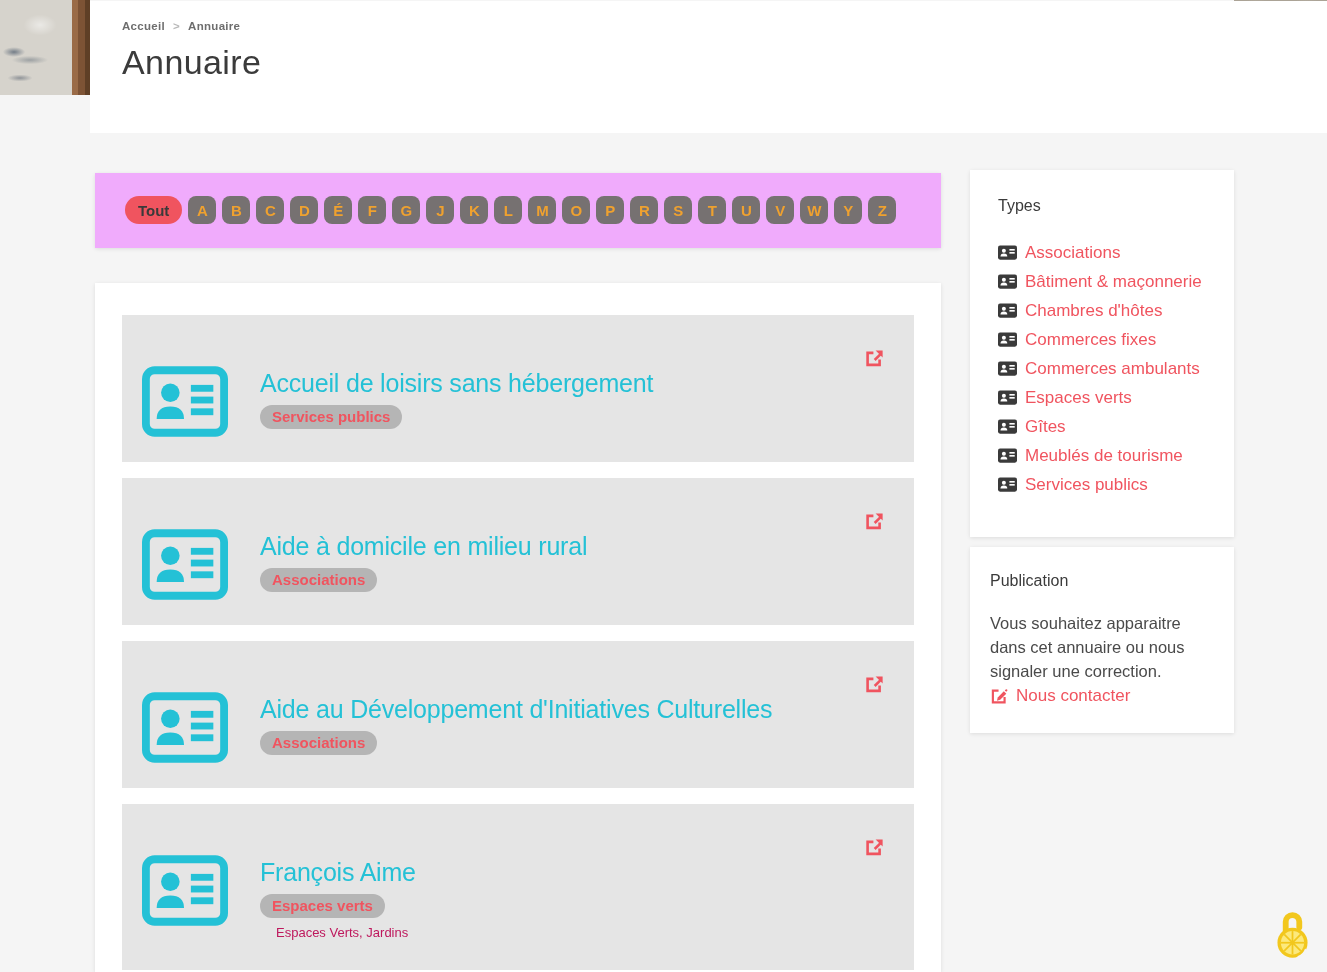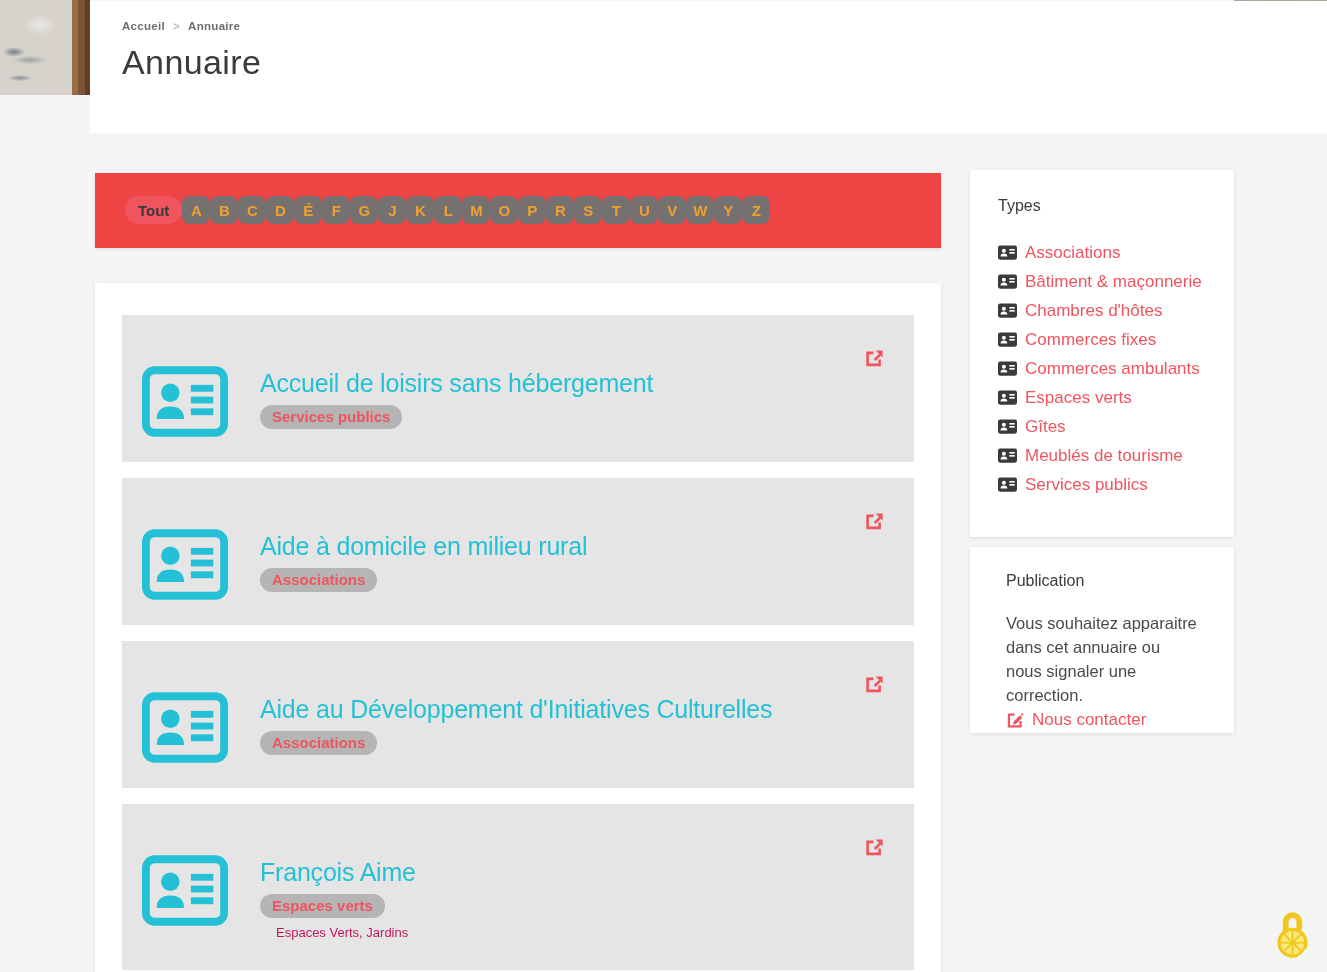--- a/index.html
+++ b/index.html
@@ -33,23 +33,23 @@
       #aba396;
   }
   
   .header-card { position:absolute; left:90px; top:1px; width:1316px; height:132px; background:#fff; padding:19px 0 0 32px; }
   .breadcrumb { font-size:11.5px; font-weight:bold; color:#6e6e6e; letter-spacing:.3px; }
   .breadcrumb .crumb-link { cursor:pointer; }
   .breadcrumb .sep { color:#b8b8b8; margin:0 8px; font-weight:bold; }
   .page-title { margin-top:11px; font-size:34px; color:#3b3b3b; font-weight:400; letter-spacing:.4px; }
   
   .alpha-card {
-    position:absolute; left:95px; top:173px; width:846px; height:75px; background:#ef4444;
+    position:absolute; left:95px; top:173px; width:846px; height:75px; background:#f0abfc;
     box-shadow:0 1px 4px rgba(0,0,0,.10);
-    padding:23px 0 16px 30px; display:flex; align-items:flex-start;
+    padding:23px 0 16px 30px; display:flex; gap:6px; align-items:flex-start;
   }
   .pill-all {
     height:28px; padding:0 13px; border-radius:14px; background:var(--accent-red);
     color:#3a3a3a; font-weight:bold; font-size:15px; display:flex; align-items:center; cursor:pointer;
   }
   .pill-letter {
     width:28px; height:28px; border-radius:8px; background:var(--letter-bg);
     color:var(--accent-orange); font-weight:bold; font-size:15px;
     display:flex; align-items:center; justify-content:center; cursor:pointer; flex:0 0 auto;
   }
@@ -67,21 +67,21 @@
   }
   .entry-desc { margin-top:7px; font-size:13px; color:#be185d;margin-left:16px; }
   .entry-link { position:absolute; top:33px; right:30px; width:20px; height:20px; cursor:pointer; }
   
   .side-card { position:absolute; left:970px; width:264px; background:#fff; box-shadow:0 1px 4px rgba(0,0,0,.10); }
   .types-card { top:170px; height:367px; padding:27px 28px; }
   .side-title { font-size:16px; color:#3b3b3b; font-weight:400; }
   .types-list { margin-top:23px; }
   .type-item { display:flex; align-items:center; gap:8px; height:29px; font-size:17px; color:var(--accent-red); cursor:pointer; }
   .type-item svg { flex:0 0 auto; }
-  .pub-card { top:547px; height:186px; padding:25px 36px; }
+  .pub-card { top:547px; height:186px; padding:25px 20px; }
   .pub-text { margin-top:21px; font-size:16.5px; line-height:24px; color:#4a4a4a; }
   .pub-link { display:flex; gap:8px; align-items:center; color:var(--accent-red); font-size:17px; margin-top:3px; cursor:pointer; }
   
   .cookie { position:absolute; left:1276px; top:906px; width:33px; height:56px; cursor:pointer; }
 </style>
 </head>
 <body>
 
 <div class="canvas">
 

